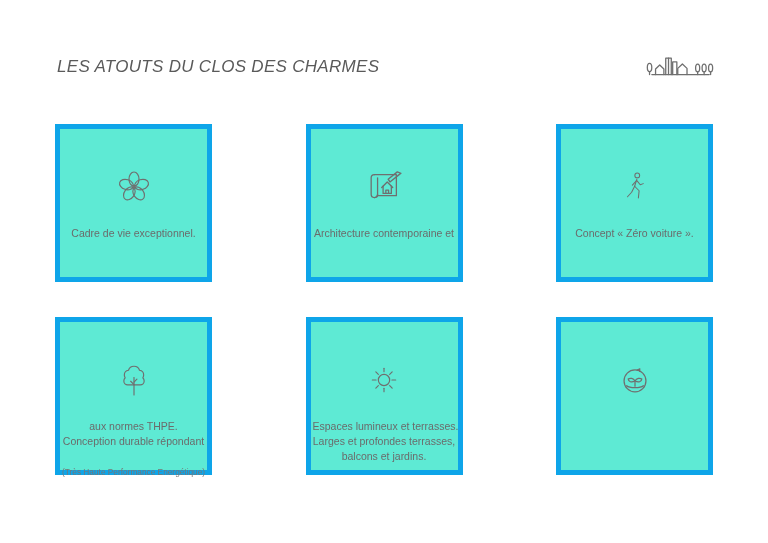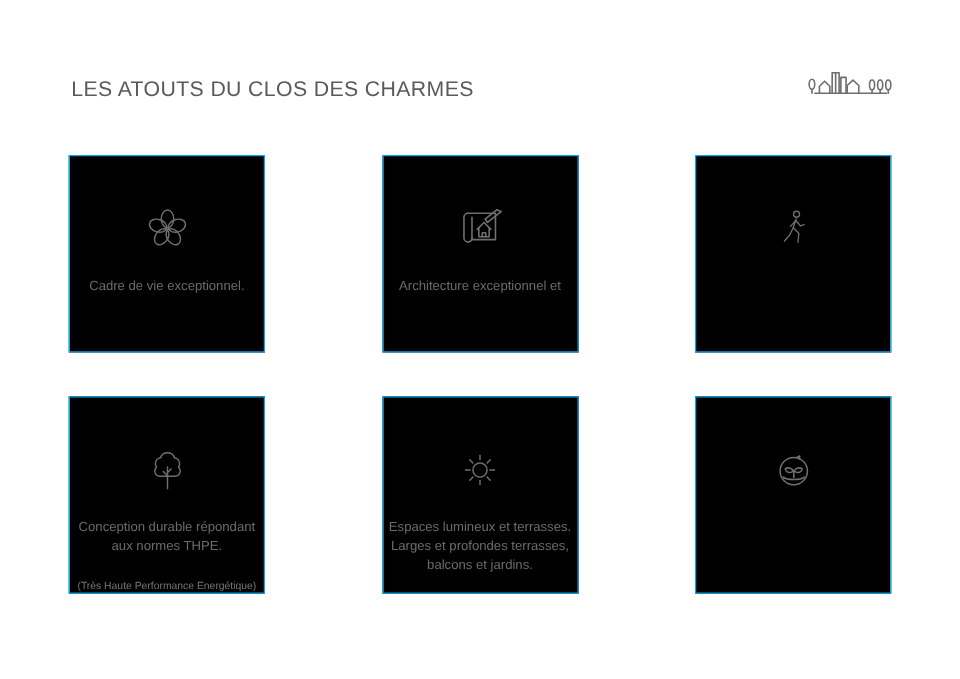--- a/index.html
+++ b/index.html
@@ -8,21 +8,22 @@
     background:#ffffff;
     font-family:"Liberation Sans", sans-serif;
     position:relative;
     overflow:hidden;
   }
   .page-header{
     position:absolute;
     left:57px; right:50px; top:51px;
     display:flex;
     justify-content:space-between;
-    align-items:flex-end;
+    align-items:center;
+    font-style:italic;
   }
   .page-title{
     font-size:17px;
     font-weight:400;
     color:#5a5a5a;
     letter-spacing:0.3px;
     line-height:20px;
     white-space:nowrap;
   }
   .header-icon{ width:74px; height:30px; flex:0 0 auto; margin-top:1px; }
@@ -32,22 +33,22 @@
     left:55px; top:124px;
     width:658px;
     display:grid;
     grid-template-columns:157px 157px 157px;
     justify-content:space-between;
     row-gap:35px;
   }
   .card{
     box-sizing:border-box;
     width:157px; height:158px;
-    border:1px solid #0ea5e9;
-    background:#000000;
+    border:5px solid #0ea5e9;
+    background:#5eead4;
     position:relative;
   }
   .card-icon{
     position:absolute;
     top:34px; left:0; right:0;
     height:48px;
     display:flex; align-items:center; justify-content:center;
   }
   .card-text{
     position:absolute;
@@ -131,53 +132,56 @@
 
           <path d="M21.5 24.5 L27.5 18.5 L33.5 24.5"></path>
           <path d="M23 23 V31 H32 V23"></path>
           <path d="M26 31 V27.5 H29 V31"></path>
 
           <path d="M28.5 15.5 L38.5 7.5 M30.5 18.5 L40.5 10.5 M38.5 7.5 L42.5 9 L40.5 10.5 M28.5 15.5 L30.5 18.5"></path>
         </g>
       </svg>
     </div>
     <div class="card-text">
-      <div class="line">Architecture exceptionnel et</div>
+      <div class="line">Architecture contemporaine et</div>
     </div>
   </div>
 
   <div class="card">
     <div class="card-icon">
       <svg viewBox="0 0 48 48" width="36" height="36">
         <g class="stroke" stroke-width="1.6">
           <circle cx="27" cy="8.5" r="3.2"></circle>
           <path d="M26.5 13.5 L23.5 23"></path>
           <path d="M26 15.5 L20.5 21.5"></path>
           <path d="M26.5 15.5 L31 21 L35 19.5"></path>
           <path d="M23.5 23 L29.5 29 L28.5 38.5"></path>
           <path d="M23.5 23 L19.5 31 L14 37"></path>
         </g>
       </svg>
     </div>
+    <div class="card-text">
+      <div class="line">Concept « Zéro voiture ».</div>
+    </div>
   </div>
 
   <div class="card">
     <div class="card-icon">
       <svg viewBox="0 0 48 48" width="40" height="40">
         <g class="stroke" stroke-width="1.3">
           <path d="M24 7.5 c-3.2 0 -5.8 2 -6.6 4.8 c-2.8 0.4 -5 2.8 -5 5.7 c0 1.2 0.4 2.4 1 3.3 c-1 1 -1.6 2.4 -1.6 3.9 c0 2.6 2.1 4.7 4.7 4.7 h15 c2.6 0 4.7 -2.1 4.7 -4.7 c0 -1.5 -0.6 -2.9 -1.6 -3.9 c0.6 -0.9 1 -2.1 1 -3.3 c0 -2.9 -2.2 -5.3 -5 -5.7 c-0.8 -2.8 -3.4 -4.8 -6.6 -4.8 z"></path>
           <path d="M24 21 V42"></path>
           <path d="M24 29.5 L20 25.5"></path>
           <path d="M24 26.5 L27.5 23"></path>
         </g>
       </svg>
     </div>
     <div class="card-text">
+      <div class="line">aux normes THPE.</div>
       <div class="line">Conception durable répondant</div>
-      <div class="line">aux normes THPE.</div>
       <div class="fine-print">(Très Haute Performance Energétique)</div>
     </div>
   </div>
 
   <div class="card">
     <div class="card-icon">
       <svg viewBox="0 0 48 48" width="40" height="40">
         <g class="stroke" stroke-width="1.5">
           <circle cx="24" cy="24" r="6.8"></circle>
           <path d="M24 10 V14"></path>

